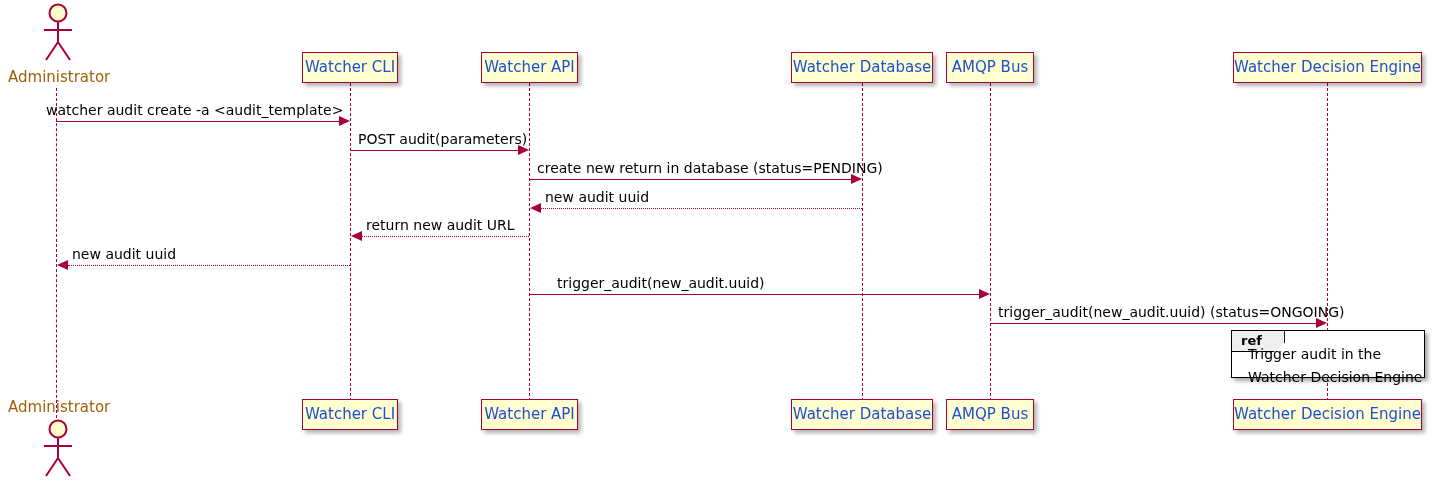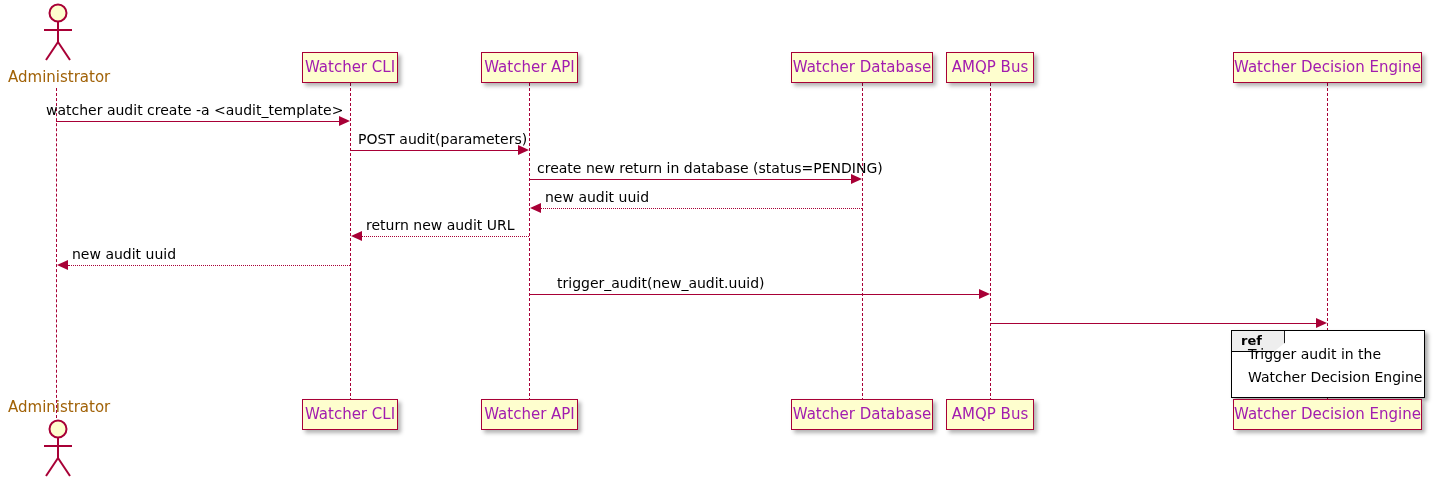--- a/index.html
+++ b/index.html
@@ -16,21 +16,21 @@
     height: 486px;
     background: #FFFFFF;
     overflow: hidden;
   }
   
   .participant {
     position: absolute;
     box-sizing: border-box;
     background: #FEFECE;
     border: 1.5px solid #A80036;
-    color: #a21caf;
+    color: #1d4ed8;
     font-size: 15px;
     line-height: 1;
     display: flex;
     align-items: center;
     justify-content: center;
     white-space: nowrap;
     box-shadow: 3px 3px 4px rgba(0,0,0,0.30);
     padding: 12px 8px;
   }
   
@@ -170,24 +170,25 @@
   <div class="arrow-head left" style="left:351px; top:231px;"></div>
 
   <div class="msg-label" style="left:72px; top:247px;">new audit uuid</div>
   <div class="msg-line dotted" style="left:68px; top:265px; width:282px;"></div>
   <div class="arrow-head left" style="left:57px; top:260px;"></div>
 
   <div class="msg-label" style="left:537px; top:276px;margin-left:20px;">trigger_audit(new_audit.uuid)</div>
   <div class="msg-line" style="left:529px; top:294px; width:450px;"></div>
   <div class="arrow-head right" style="left:979px; top:289px;"></div>
 
+  <div class="msg-label" style="left:998px; top:305px;">trigger_audit(new_audit.uuid) (status=ONGOING)</div>
   <div class="msg-line" style="left:990px; top:323px; width:326px;"></div>
   <div class="arrow-head right" style="left:1316px; top:318px;"></div>
 
-  <div class="ref-box" style="left:1231px; top:330px; width:194px; height:68px;">
+  <div class="ref-box" style="left:1231px; top:330px; width:194px; height:48px;">
     <div class="ref-tab">ref</div>
     <div class="ref-body" style="left:16px; top:15px;">Trigger audit in the</div>
     <div class="ref-body" style="left:16px; top:38px;">Watcher Decision Engine</div>
   </div>
 
   <div class="participant" style="left:302px; top:399px; width:96px; height:31px;">
     <span>Watcher CLI</span>
   </div>
   <div class="participant" style="left:481px; top:399px; width:97px; height:31px;">
     <span>Watcher API</span>

